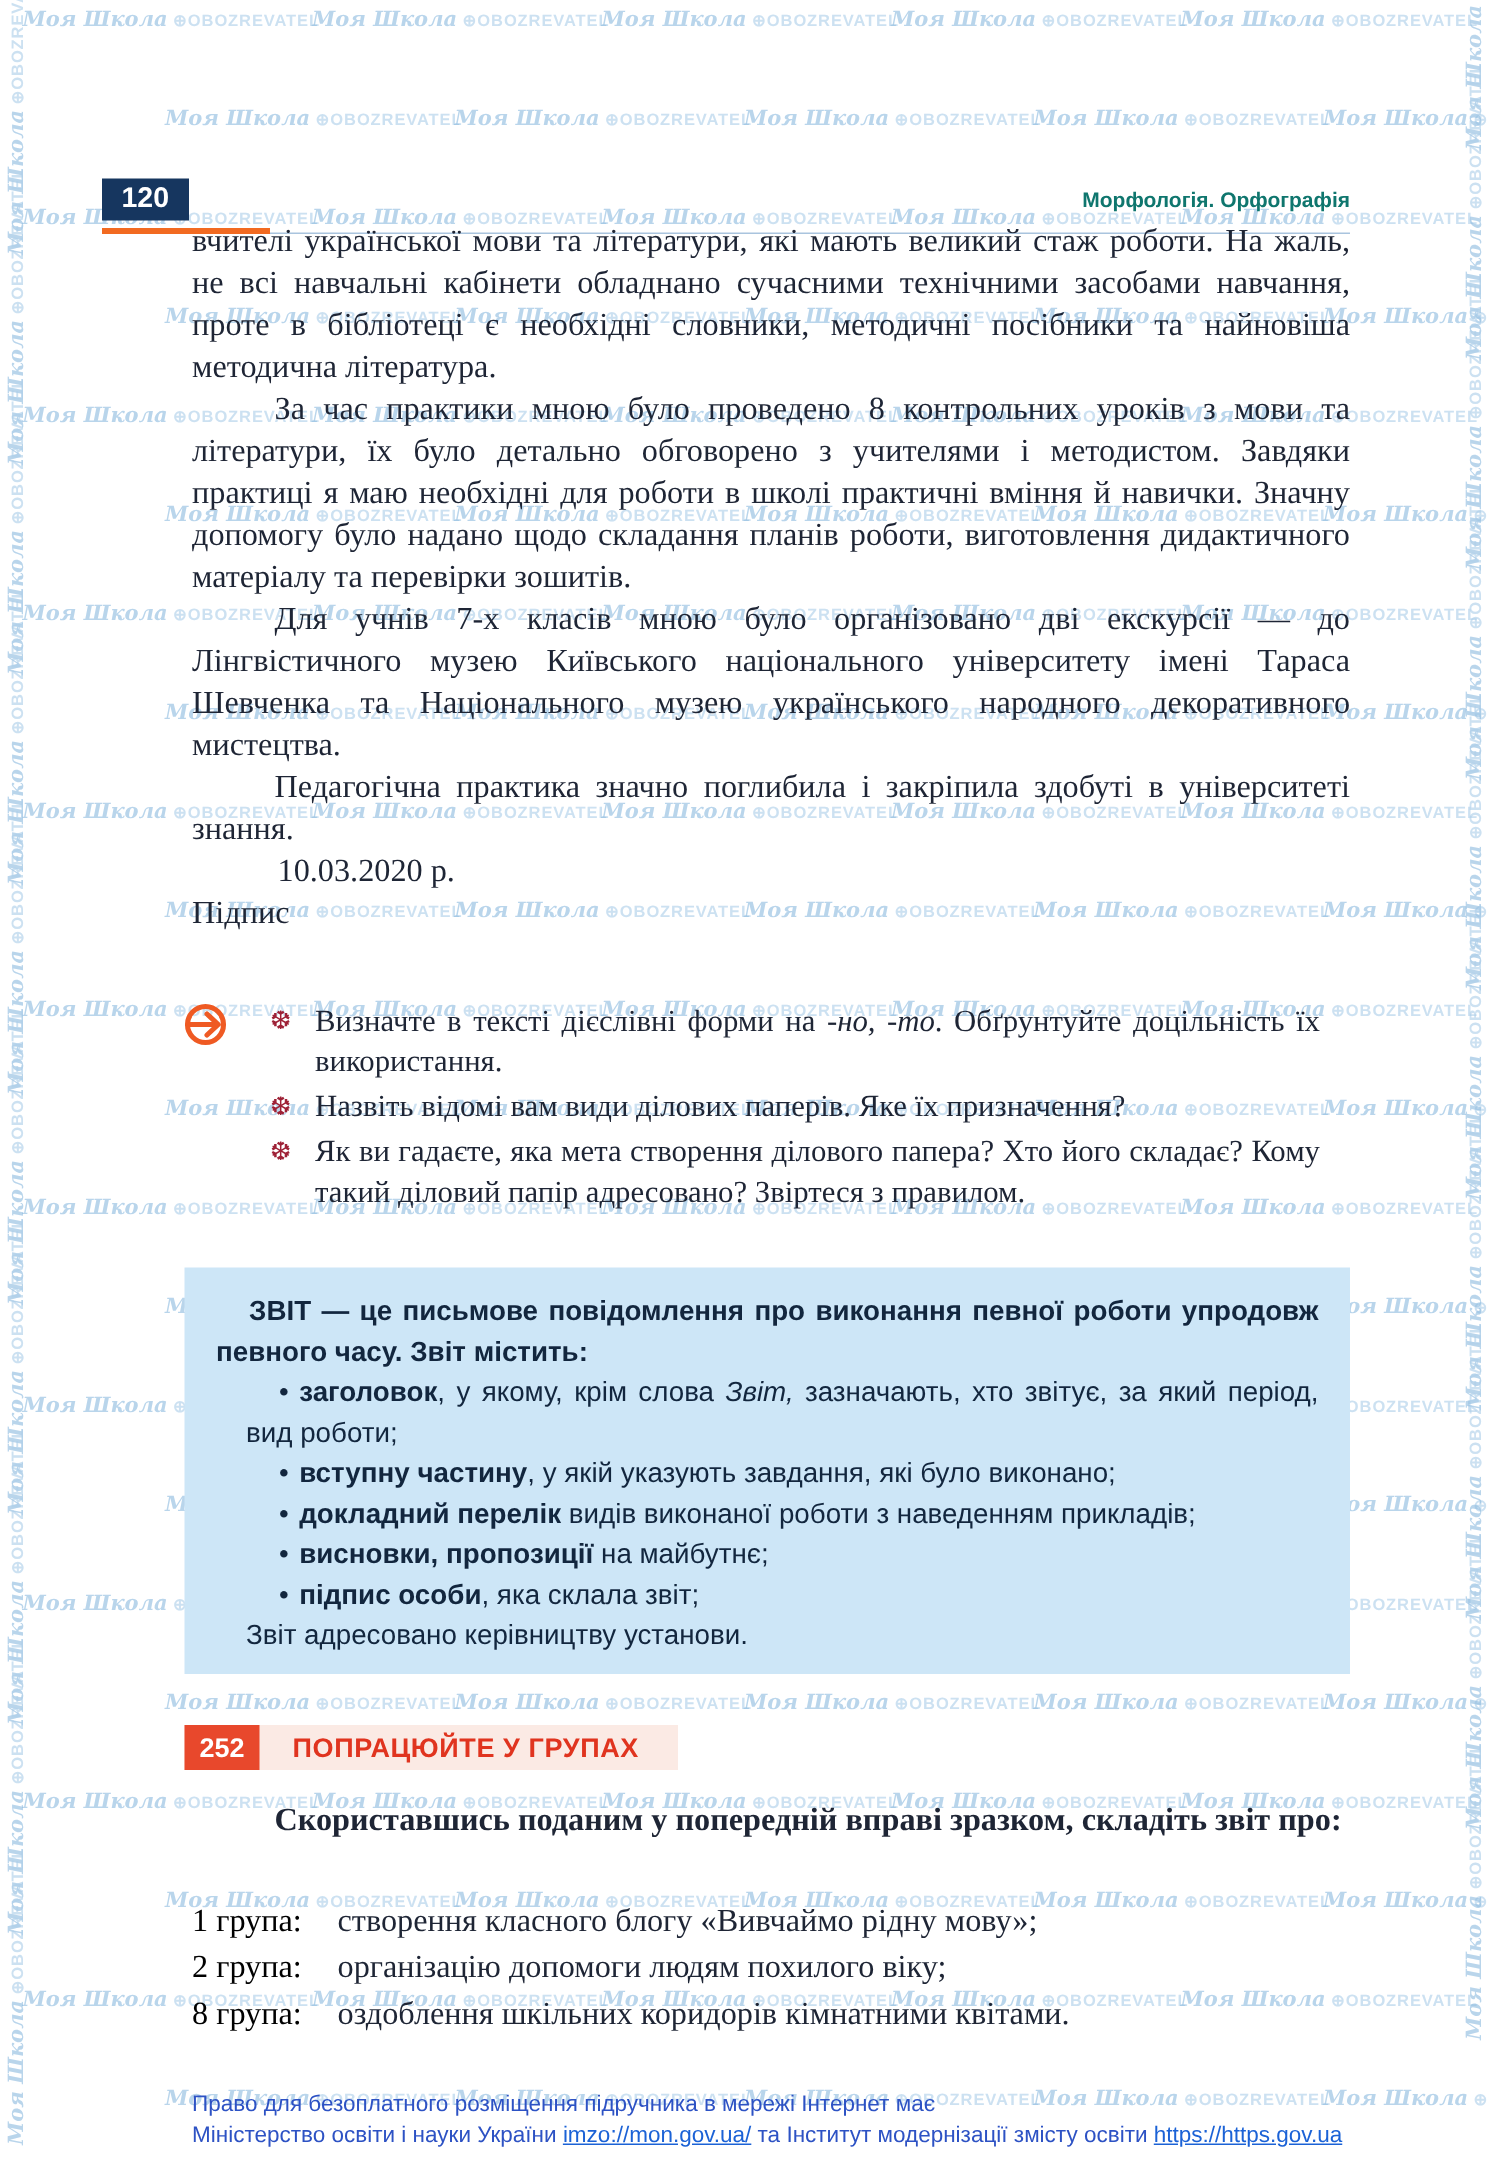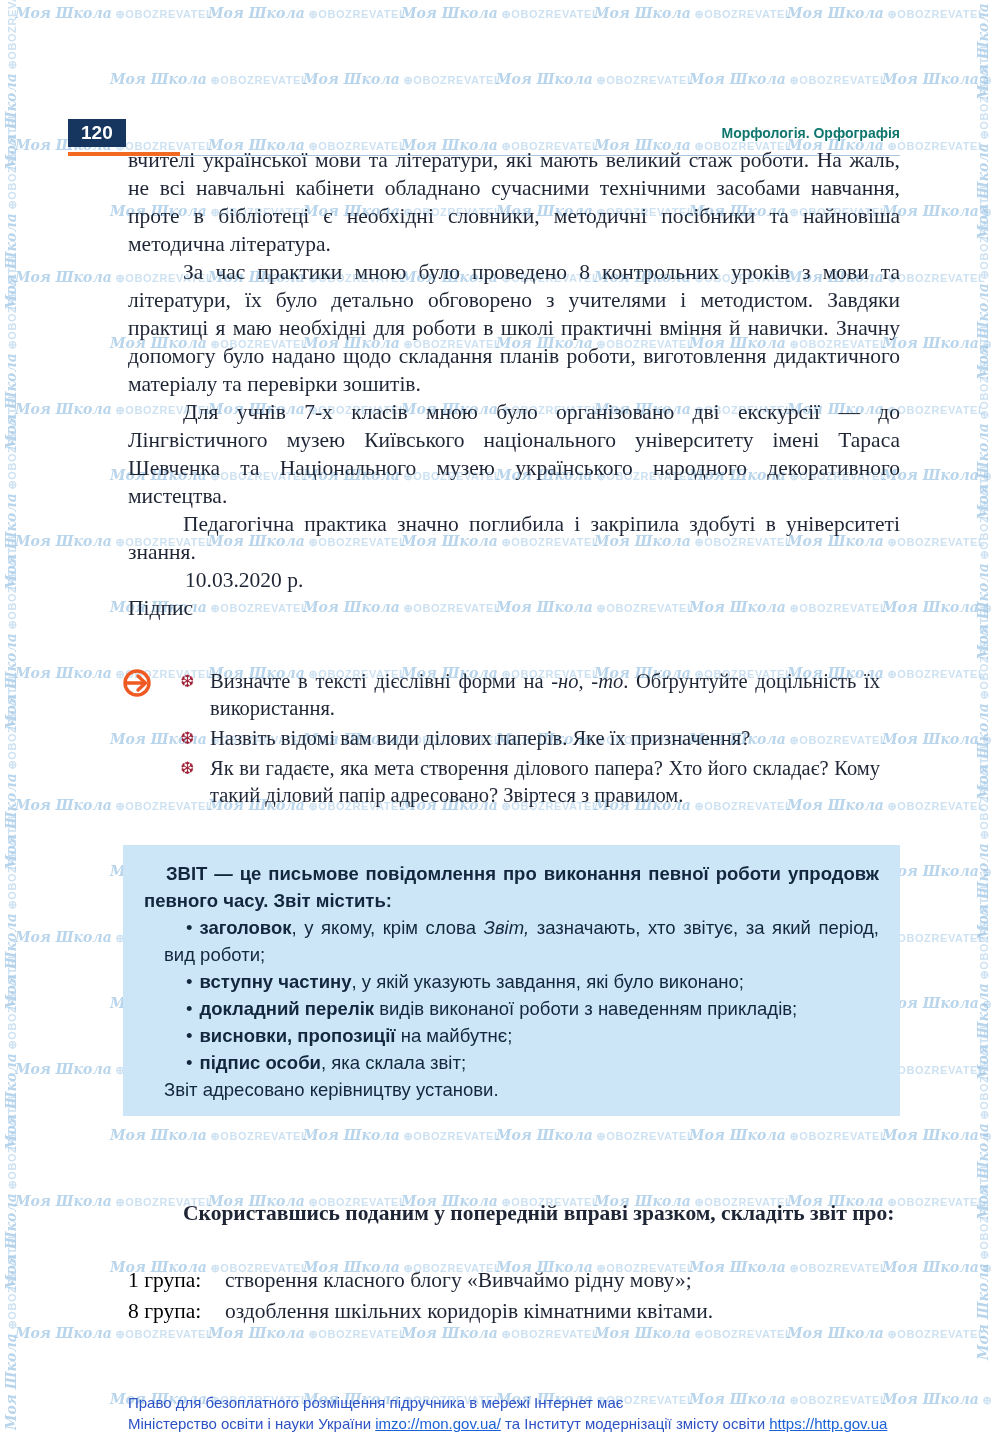--- a/index.html
+++ b/index.html
@@ -262,27 +262,32 @@
       <ul>
         <li class="rb-item"><span class="rb-bullet">•</span><b>заголовок</b><span>, у якому, крім слова </span><i>Звіт,</i><span> зазначають, хто звітує, за який період, вид роботи;</span></li>
         <li class="rb-item"><span class="rb-bullet">•</span><b>вступну частину</b><span>, у якій указують завдання, які було виконано;</span></li>
         <li class="rb-item"><span class="rb-bullet">•</span><b>докладний перелік</b><span> видів виконаної роботи з наведенням прикладів;</span></li>
         <li class="rb-item"><span class="rb-bullet">•</span><b>висновки, пропозиції</b><span> на майбутнє;</span></li>
         <li class="rb-item"><span class="rb-bullet">•</span><b>підпис особи</b><span>, яка склала звіт;</span></li>
       </ul>
       <p class="rb-closing">Звіт адресовано керівництву установи.</p>
     </div>
 
+    <div class="ex-head">
+      <span class="ex-num">252</span>
+      <span class="ex-label">ПОПРАЦЮЙТЕ У ГРУПАХ</span>
+    </div>
 
     <p class="task">Скориставшись поданим у попередній вправі зразком, складіть звіт про:</p>
 
     <div class="groups">
       <p><span class="glabel">1 група:</span><span>створення класного блогу «Вивчаймо рідну мову»;</span></p>
+      <p><span class="glabel">2 група:</span><span>організацію допомоги людям похилого віку;</span></p>
       <p><span class="glabel">8 група:</span><span>оздоблення шкільних коридорів кімнатними квітами.</span></p>
     </div>
 
     <div class="pfooter">
       <p>Право для безоплатного розміщення підручника в мережі Інтернет має</p>
-      <p><span>Міністерство освіти і науки України </span><a>imzo://mon.gov.ua/</a><span> та Інститут модернізації змісту освіти </span><a>https://http.gov.ua</a></p>
+      <p><span>Міністерство освіти і науки України </span><a>imzo://mon.gov.ua/</a><span> та Інститут модернізації змісту освіти </span><a>https://https.gov.ua</a></p>
     </div>
 
   </div>
 </div>
 
 </body></html>

